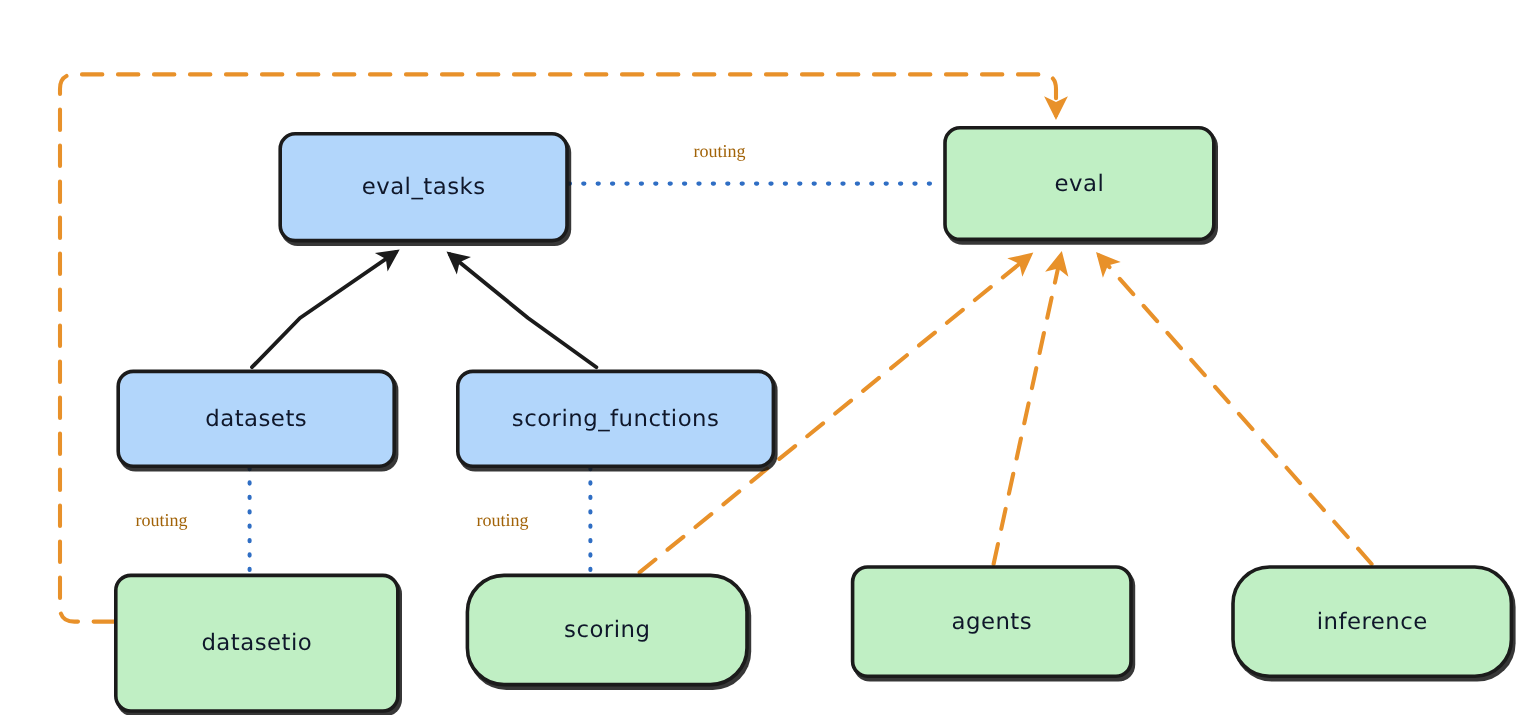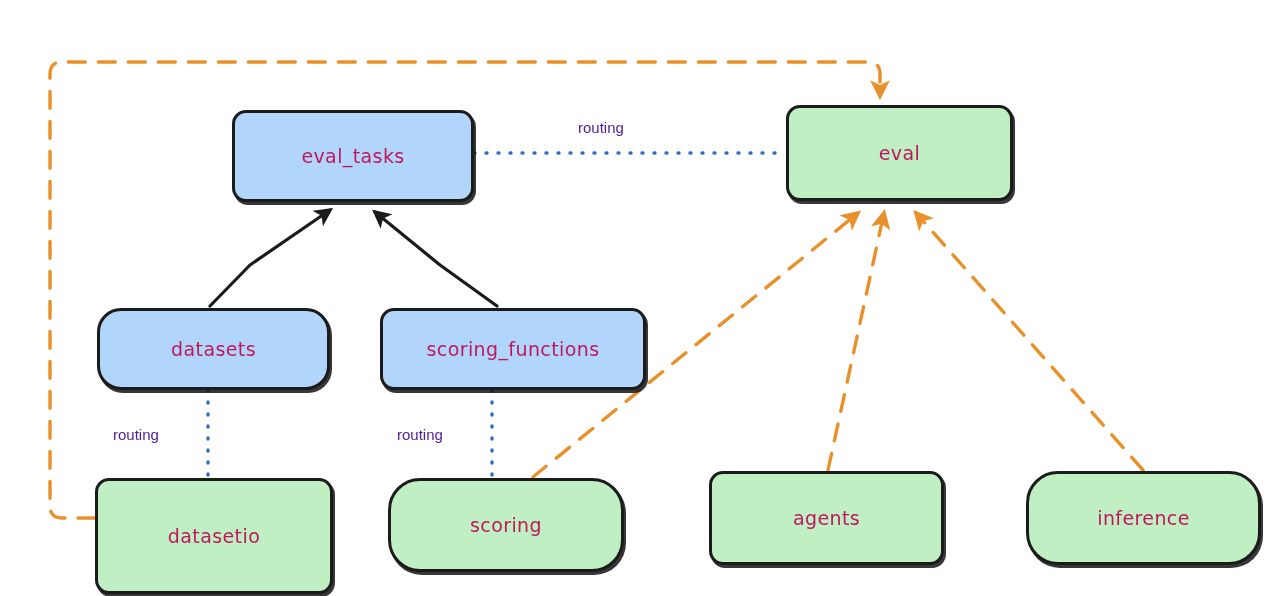--- a/index.html
+++ b/index.html
@@ -27,34 +27,34 @@
   }
   .node {
     position: absolute;
     box-sizing: border-box;
     border: 3px solid #1b1b1b;
     border-radius: 14px;
     display: flex;
     align-items: center;
     justify-content: center;
     text-align: left;
-    color: #be185d;
+    color: #0f172a;
     font-family: "DejaVu Sans", sans-serif;
     font-size: 19px;
     letter-spacing: 0.4px;
     box-shadow: 2px 3px 0 rgba(20,20,20,0.85);
   }
   .node.blue  { background: #b2d6fb; }
   .node.green { background: #c0efc4; }
   .node-label { pointer-events: none; }
 
   .edge-label {
     position: absolute;
-    color: #4c1d95;
-    font-family: Liberation Sans, sans-serif;
+    color: #a16207;
+    font-family: Liberation Serif, serif;
     font-size: 15px;
     white-space: nowrap;
   }
 </style>
 </head>
 <body>
 
 <div id="canvas">
 
   <svg id="edges" viewBox="0 0 1280 596" xmlns="http://www.w3.org/2000/svg">
@@ -86,21 +86,21 @@
     <path d="M 1143 470 L 916 213" fill="none" stroke="#e8912a" stroke-width="3.4" stroke-linecap="round" stroke-dasharray="17 13" marker-end="url(#arrow-orange)"></path>
   </svg>
 
   <div id="nodes-layer">
       <div class="node blue" style="left: 232px; top: 110px; width: 242px; height: 92px;">
         <span class="node-label">eval_tasks</span>
       </div>
       <div class="node green" style="left: 786px; top: 105px; width: 227px; height: 96px;">
         <span class="node-label">eval</span>
       </div>
-      <div class="node blue" style="left: 97px; top: 308px; width: 233px; height: 82px; border-radius: 24px;">
+      <div class="node blue" style="left: 97px; top: 308px; width: 233px; height: 82px;">
         <span class="node-label">datasets</span>
       </div>
       <div class="node blue" style="left: 380px; top: 308px; width: 266px; height: 82px;">
         <span class="node-label">scoring_functions</span>
       </div>
       <div class="node green" style="left: 95px; top: 478px; width: 238px; height: 116px;">
         <span class="node-label">datasetio</span>
       </div>
       <div class="node green" style="left: 388px; top: 478px; width: 236px; height: 94px; border-radius: 32px;">
         <span class="node-label">scoring</span>

